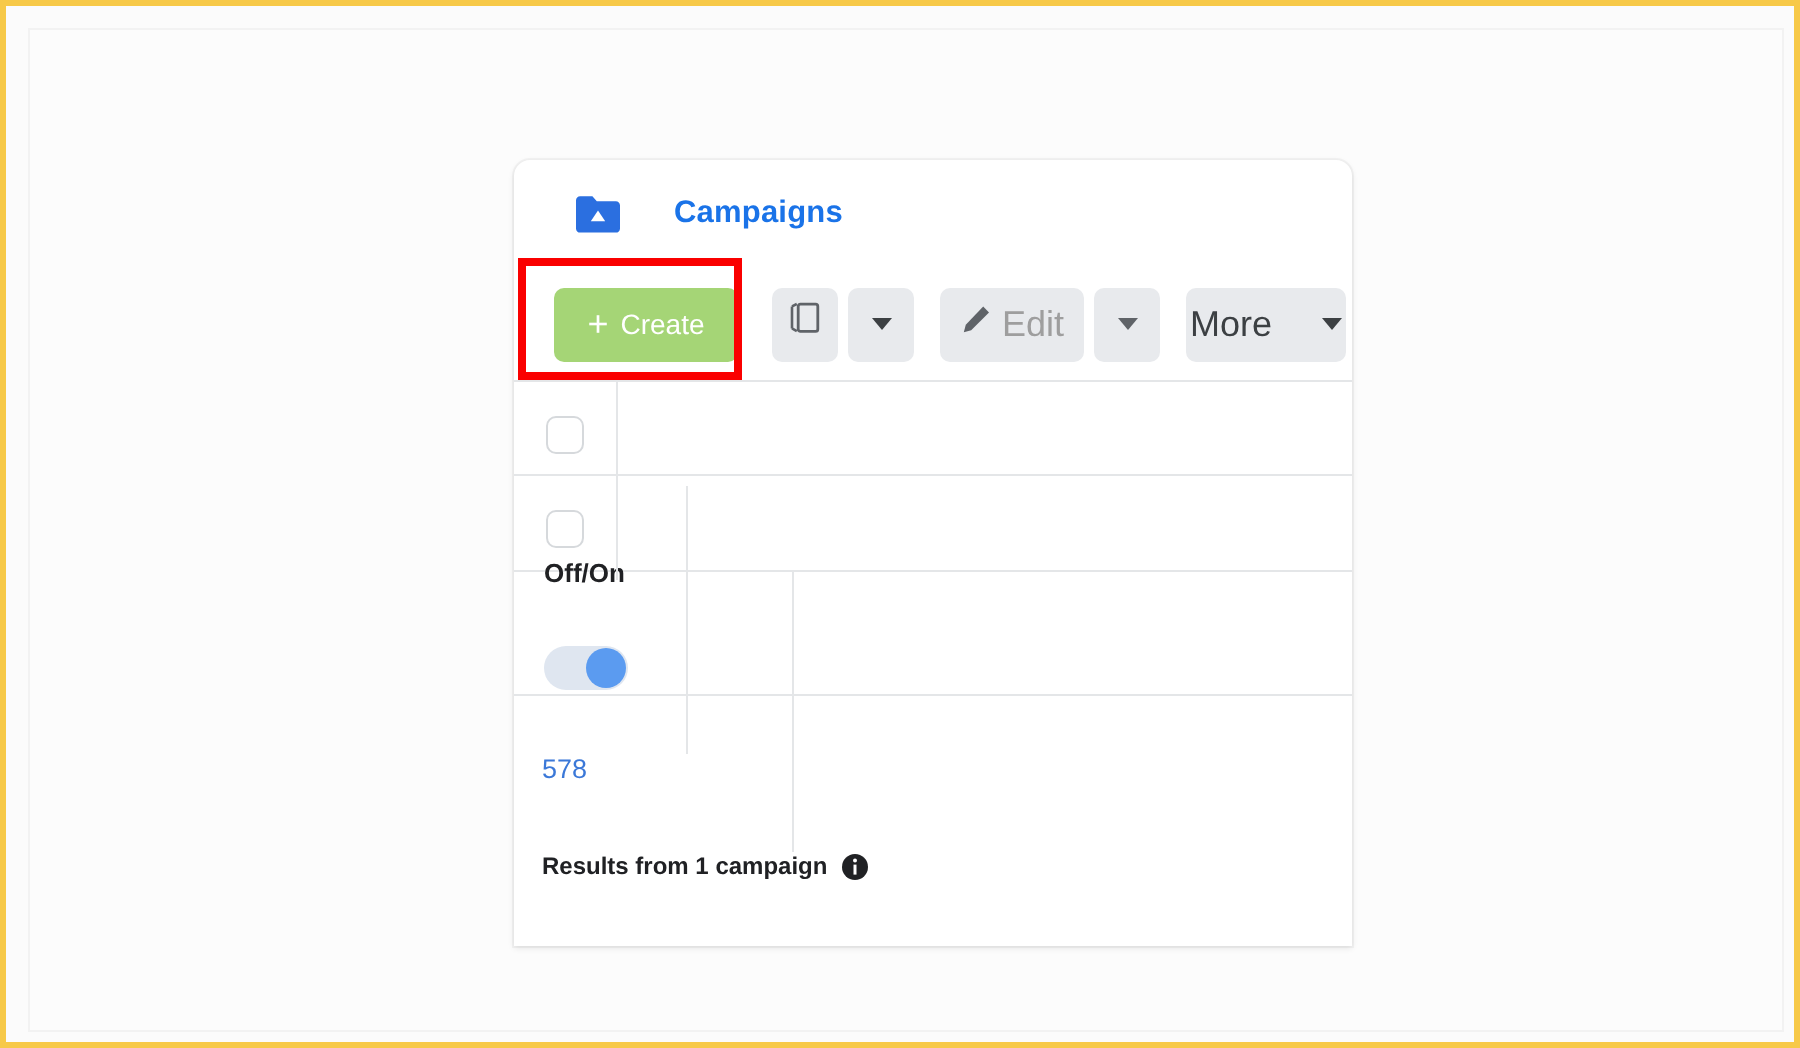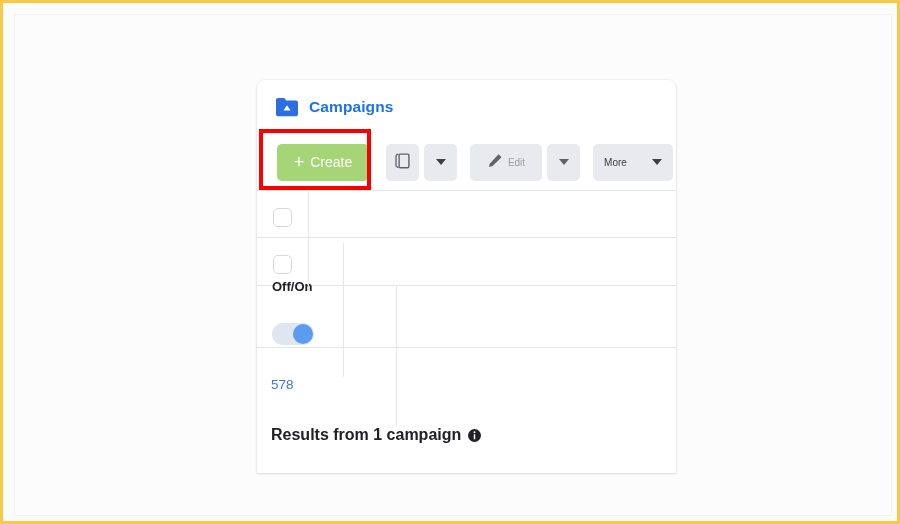--- a/index.html
+++ b/index.html
@@ -40,26 +40,27 @@
     background: #ffffff;
     border-top-left-radius: 8px;
     border-top-right-radius: 8px;
     box-shadow: 0 1px 3px rgba(0,0,0,0.10), 0 0 0 1px rgba(0,0,0,0.035);
     overflow: hidden;
   }
 
   
   #panel-header {
     position: absolute;
-    left: 0; top: 0;
+    left: 12px; top: 0;
     width: 419px; height: 54px;
     display: flex;
     align-items: center;
     padding-left: 19px;
     box-sizing: border-box;
+    gap: 16px;
   }
   #campaigns-icon {
     width: 22px; height: 20px;
     flex: 0 0 auto;
     position: relative;
   }
   #campaigns-icon svg { display: block; }
   #panel-title {
     margin-left: 11px;
     font-size: 15.5px;
@@ -81,21 +82,21 @@
   }
   .tb-btn {
     height: 37px;
     border: none;
     border-radius: 5px;
     background: #e8eaed;
     display: flex;
     align-items: center;
     justify-content: center;
     font-family: "Liberation Sans", sans-serif;
-    font-size: 10px;
+    font-size: 18px;
     cursor: pointer;
     padding: 0;
     box-sizing: border-box;
   }
   #create-button {
     background: #a5d576;
     color: #ffffff;
     width: 92px;
     margin-left: 8px;
     font-weight: normal;
@@ -244,21 +245,21 @@
     padding-left: 14px;
     box-sizing: border-box;
   }
   #results-blank-left {
     width: 140px;
     flex: 0 0 140px;
     border-right: 1px solid #e4e6e8;
     box-sizing: border-box;
   }
   #results-text {
-    font-size: 16px;
+    font-size: 12px;
     font-weight: bold;
     color: #202124;
   }
   #info-icon {
     margin-left: 7px;
     width: 13px; height: 13px;
     display: inline-flex;
     align-items: center;
   }
 </style>

